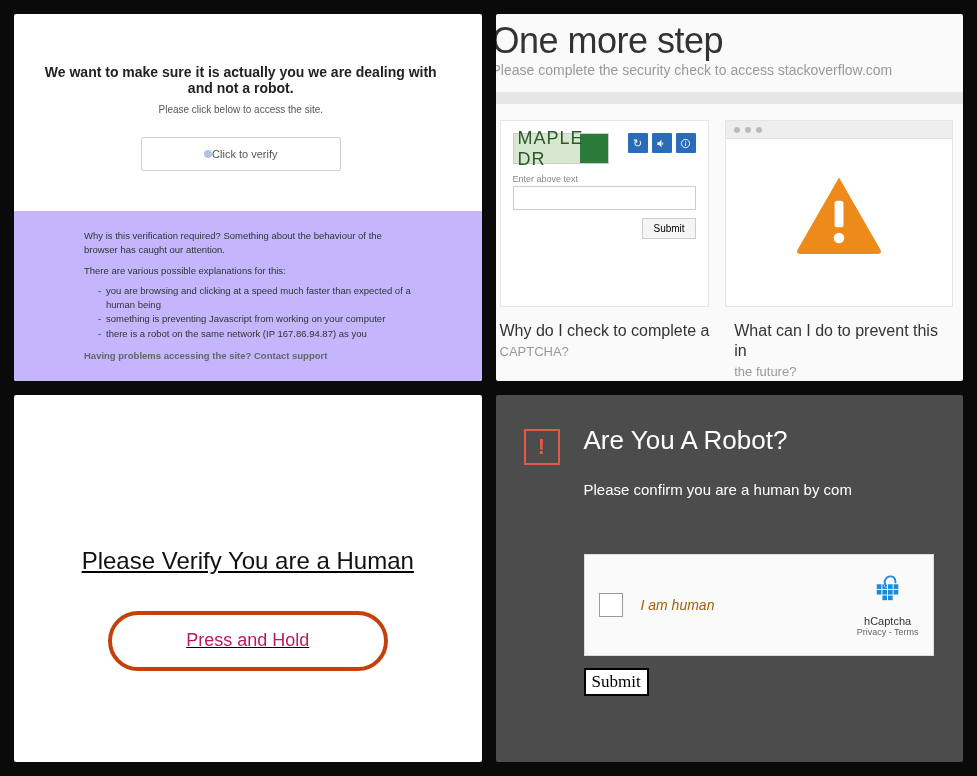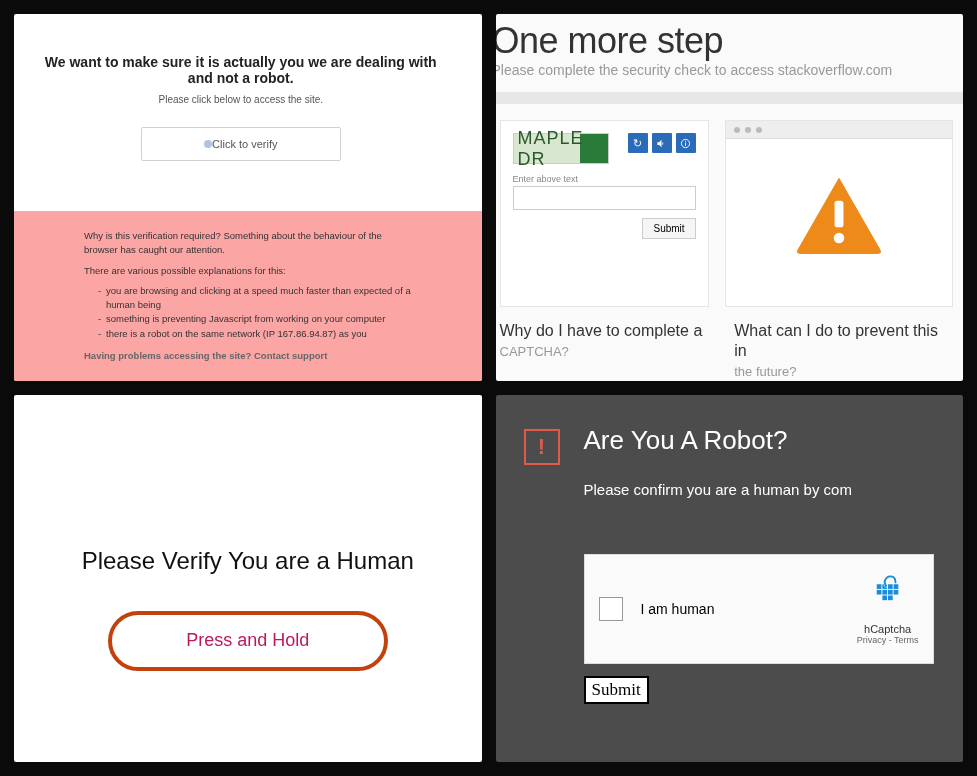--- a/index.html
+++ b/index.html
@@ -17,37 +17,37 @@
     background: #fff;
     border-radius: 2px;
     overflow: hidden;
     position: relative;
   }
 
   
   .p1 { display:flex; flex-direction:column; }
   .p1-top {
     flex: 1;
-    display:flex; flex-direction:column; align-items:center; justify-content:flex-start;
+    display:flex; flex-direction:column; align-items:center; justify-content:center;
     padding: 40px 44px 30px 30px;
     text-align:center;
   }
   .p1-h { font-size: 14px; font-weight: 600; color:#222; margin-bottom:8px; }
   .p1-sub { font-size: 10px; color:#555; margin-bottom: 22px; }
   .p1-btn {
     display:flex; align-items:center; justify-content:center;
     width: 200px; height: 34px;
     border:1px solid #d0d0d0; border-radius:2px;
     font-size: 11px; color:#555;
     background:#fff;
     cursor:pointer;
   }
   .p1-dot { width:8px;height:8px;border-radius:50%;background:#b0c4de; }
   .p1-bottom {
-    background:#fca5a5;
+    background:#c4b5fd;
     padding: 18px 70px 12px 70px;
     font-size: 9.5px; color:#333; line-height:1.5;
   }
   .p1-bottom p { margin-bottom:6px; }
   .p1-bottom ul { list-style:none; padding-left:14px; }
   .p1-bottom ul li { position:relative; padding-left:8px; }
   .p1-bottom ul li::before { content:"- "; position:absolute; left:0; }
   .p1-trunc { color:#666; margin-top:8px;font-weight:bold; }
 
   
@@ -90,21 +90,21 @@
     display:flex; align-items:center; gap:5px; padding:0 8px;
     width:100%;
   }
   .p2-bt-dot{ width:6px;height:6px;border-radius:50%;background:#bbb;}
   .p2-warn-tri { width:90px; height:80px; }
   .p2-questions { display:flex; gap:16px; padding:4px 10px 0 4px; }
   .p2-q { flex:1; font-size:16px; color:#333; font-weight:400; line-height:1.25; }
   .p2-q-trunc { font-size:13px; color:#999;text-align:right; }
 
   
-  .p3 { display:flex; flex-direction:column; align-items:center; justify-content:center; padding:20px; }
+  .p3 { display:flex; flex-direction:column; align-items:center; justify-content:center; padding:20px;text-decoration:underline; }
   .p3-ghost { font-size:10px; color:#eee; margin-bottom:60px; letter-spacing:1px;}
   .p3-h { font-size:24px; font-weight:500; color:#111; margin-bottom:36px; }
   .p3-btn {
     width:280px; height:60px; border:4px solid #c2410c; border-radius:36px;
     display:flex; align-items:center; justify-content:center;
     font-size:18px; font-weight:500; color:#be185d; cursor:pointer;
     background:#fff;
   }
 
   
@@ -123,24 +123,24 @@
     width:350px;
   }
   .p4-cap {
     background:#fafafa; border:1px solid #ddd;
     display:flex; align-items:center; padding:18px 14px;
     gap:18px;
   }
   .p4-chk {
     width:24px; height:24px; border:1px solid #999; background:#fff; cursor:pointer;
   }
-  .p4-cap-lbl { font-size:14px; color:#000000; flex:1; }
+  .p4-cap-lbl { font-size:14px; color:#a16207; flex:1;font-style:italic; }
   .p4-brand { display:flex; flex-direction:column; align-items:center; font-size:10px; color:#555; }
   .p4-brand-ico { width:30px; height:30px; color:#1a8cd8; }
-  .p4-brand-name { font-size:11px; color:#333; margin-top:20px;}
+  .p4-brand-name { font-size:11px; color:#333; margin-top:12px;}
   .p4-brand-pt { font-size:9px; color:#666; }
   .p4-submit {
     margin-top:12px;
     padding:2px 6px; font-size:17px;
     background:#fff; border:2px solid #000;
     font-family: "Times New Roman", serif;
     cursor:pointer; display:inline-block;
   }
 </style>
 </head>
@@ -205,21 +205,21 @@
       </div>
       <svg class="p2-warn-tri" viewBox="0 0 100 90">
         <path d="M50 4 L96 84 Q100 90 92 90 L8 90 Q0 90 4 84 Z" fill="#ed8a19"></path>
         <rect x="45" y="30" width="10" height="30" rx="3" fill="#fff"></rect>
         <circle cx="50" cy="72" r="6" fill="#fff"></circle>
       </svg>
     </div>
   </div>
   <div class="p2-questions">
     <div class="p2-q">
-      <span>Why do I have to complete a</span><br>
+      <span>Why do I check to complete a</span><br>
       <span class="p2-q-trunc">CAPTCHA?</span>
     </div>
     <div class="p2-q">
       <span>What can I do to prevent this in</span><br>
       <span class="p2-q-trunc">the future?</span>
     </div>
   </div>
 </div>
 
 <div class="panel p3">

